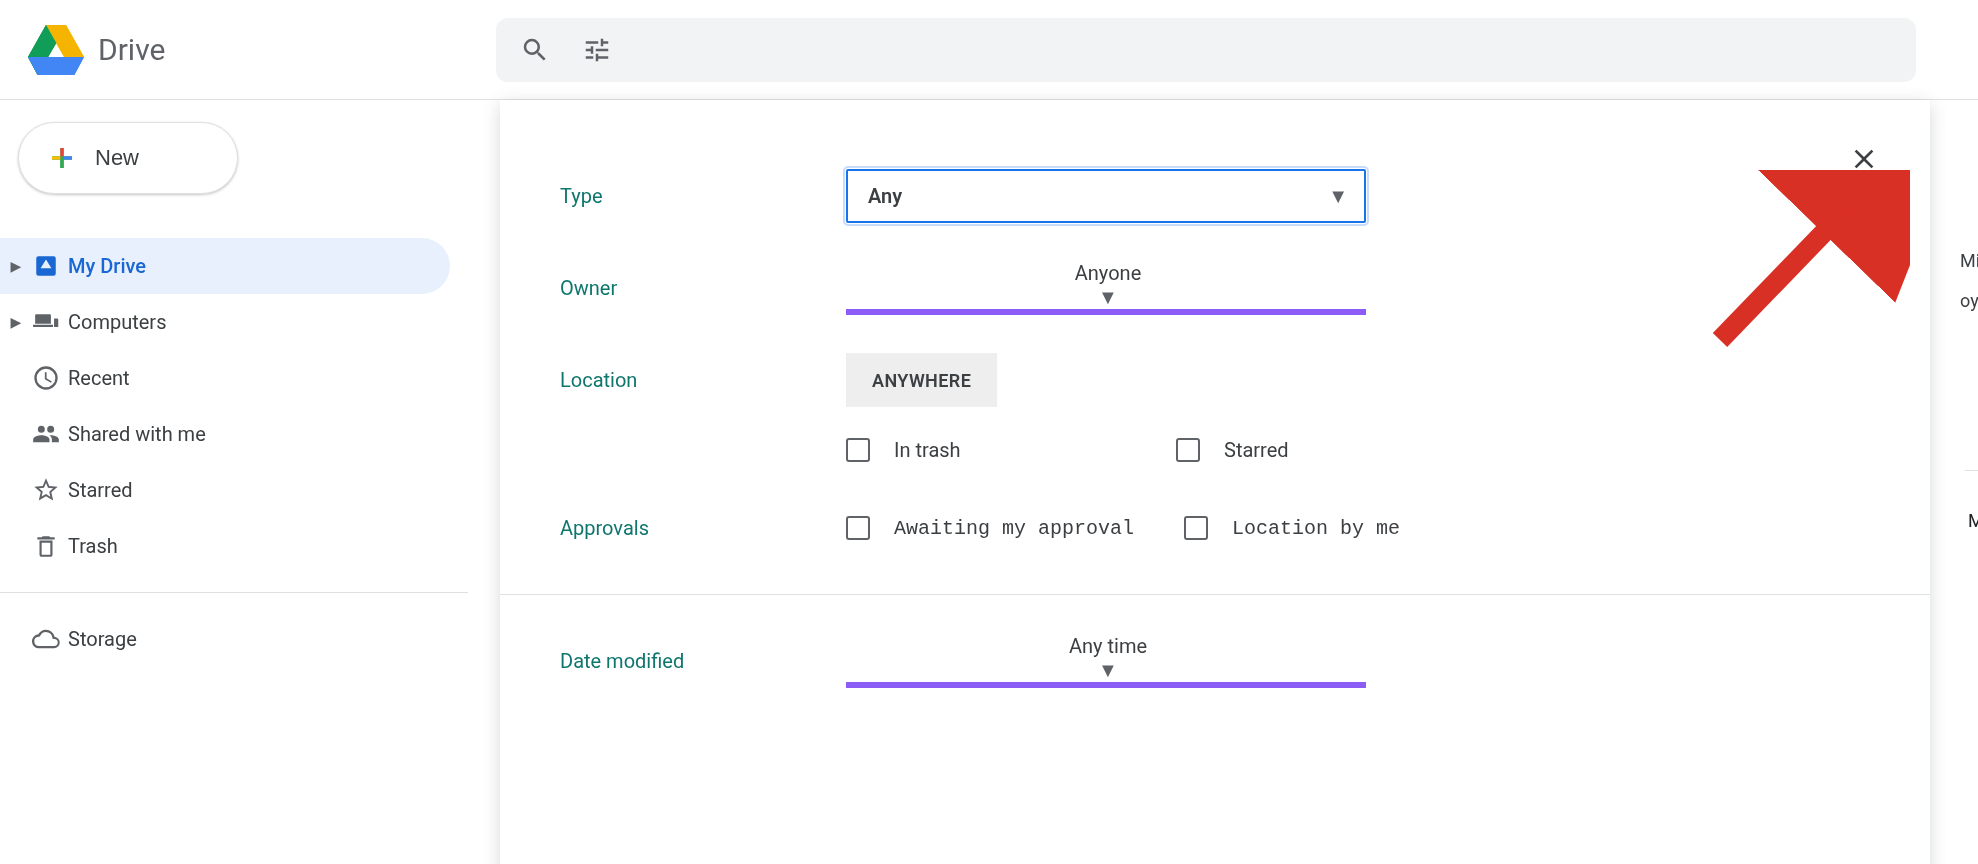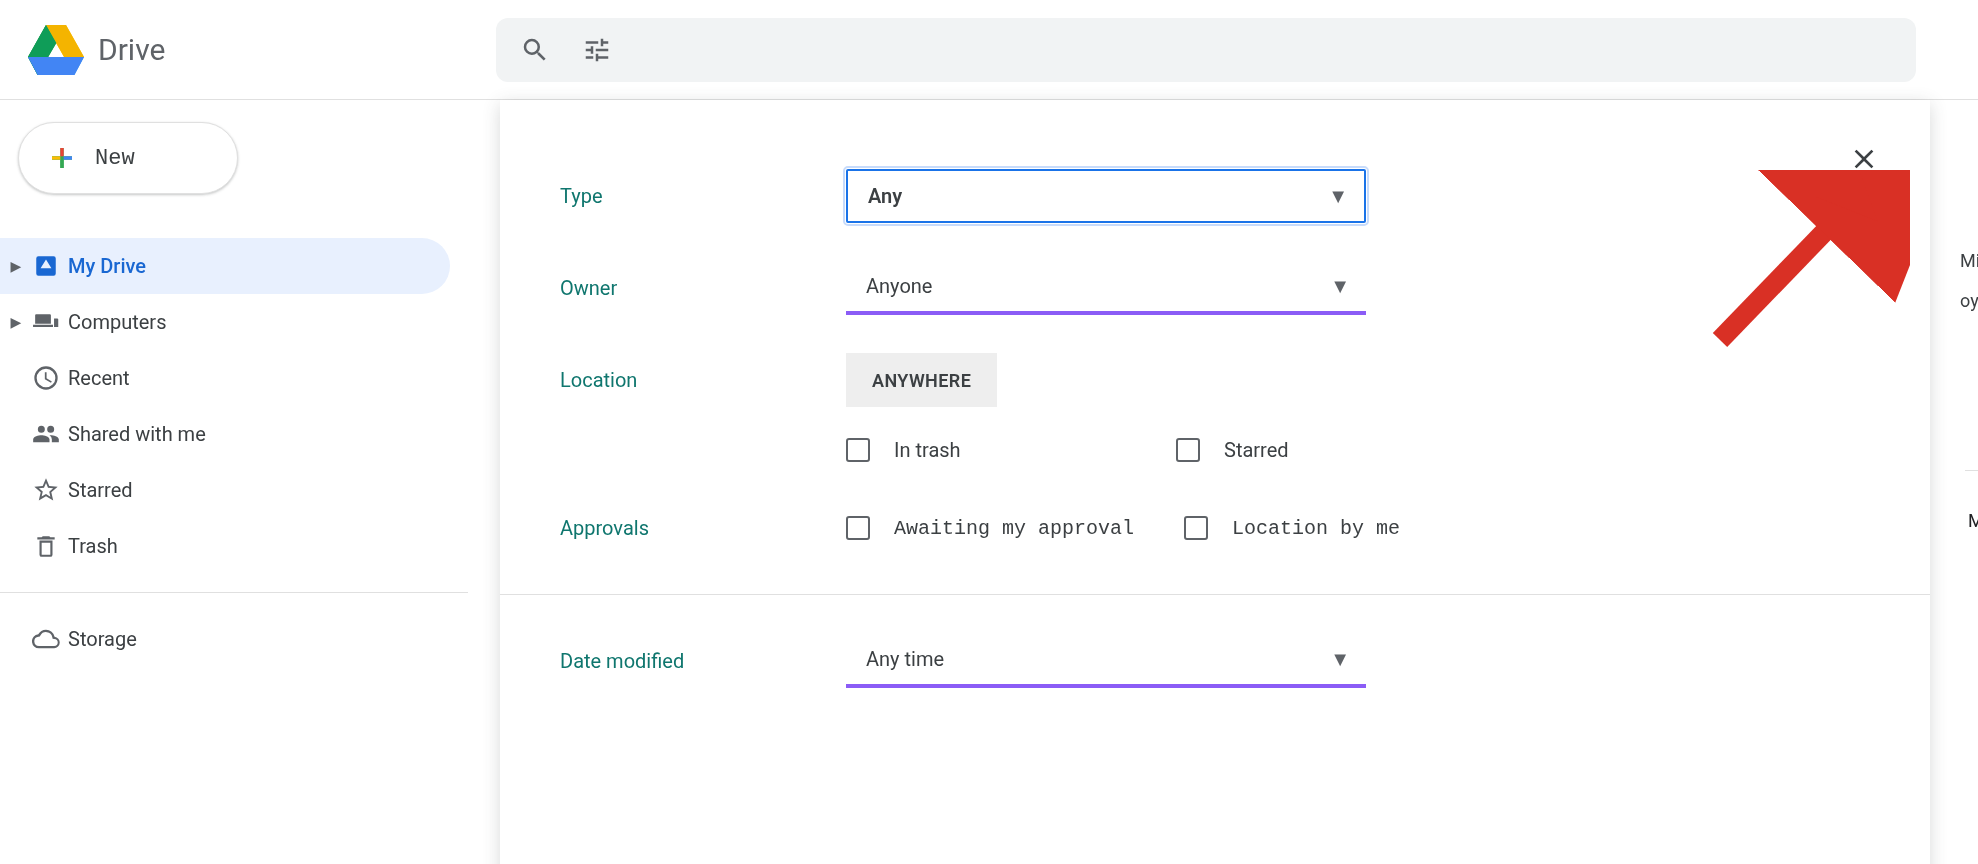--- a/index.html
+++ b/index.html
@@ -68,21 +68,20 @@
     margin-left: 18px;
     margin-bottom: 44px;
     background:#fff;
     border:1px solid #e0e0e0;
     border-radius: 40px;
     box-shadow: 0 1px 3px rgba(60,64,67,.2), 0 1px 2px rgba(60,64,67,.1);
     height: 72px;
     width: 220px;
     padding: 0 28px;
     cursor:pointer;
-    font-family:Liberation Mono, monospace;
   }
   .plus-icon {
     position:relative;
     width: 30px; height:30px;
     display:flex; align-items:center; justify-content:center;
   }
   .new-btn .label { font-size: 22px; color:#3c4043; font-weight:500; }
 
   .nav-list { list-style:none; padding:0; margin:0; }
   .nav-item {
@@ -170,21 +169,21 @@
   }
   .select.boxed {
     border: 2px solid #1a73e8;
     outline: 2px solid #c7dbfb;
     outline-offset: 1px;
     border-bottom: 2px solid #1a73e8;
     border-radius: 2px;
     font-weight:600;
   }
   .select .arrow-down { color:#5f6368; }
-  .select.underline { border:none; border-bottom:4px solid #8b5cf6;}
+  .select.underline { border:none; border-bottom:6px solid #8b5cf6;flex-direction:column;}
   .chip {
     display:inline-flex;
     align-items:center;
     height:54px;
     background:#eeeeee;
     padding:0 26px;
     font-weight:600;
     color:#3c4043;
     font-size:18px;
     letter-spacing:0.4px;

